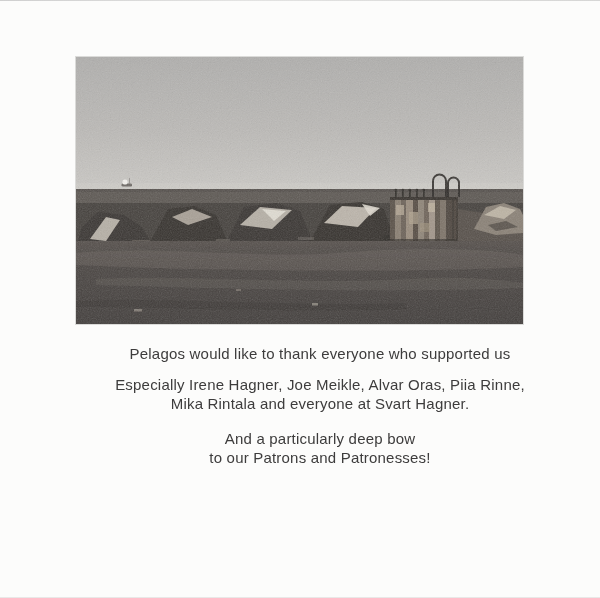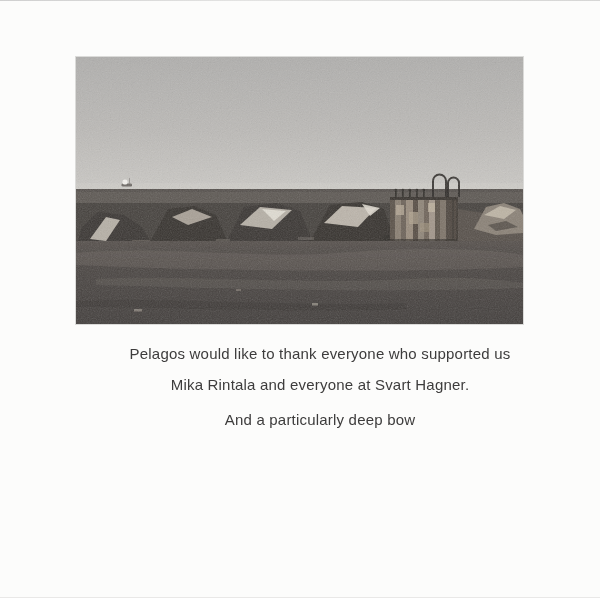--- a/index.html
+++ b/index.html
@@ -165,21 +165,23 @@
 
       <rect x="0" y="0" width="447" height="267" filter="url(#grain)" opacity="0.45"></rect>
     </svg>
   </figure>
 
   <section class="credits">
     <p>
       <span class="line">Pelagos would like to thank everyone who supported us</span>
     </p>
     <p>
+      <span class="line">Especially Irene Hagner, Joe Meikle, Alvar Oras, Piia Rinne,</span>
       <span class="line">Mika Rintala and everyone at Svart Hagner.</span>
     </p>
     <p class="bow">
       <span class="line">And a particularly deep bow</span>
+      <span class="line">to our Patrons and Patronesses!</span>
     </p>
   </section>
 
   <div class="edge-line-bottom"></div>
 </div>
 
 </body></html>

